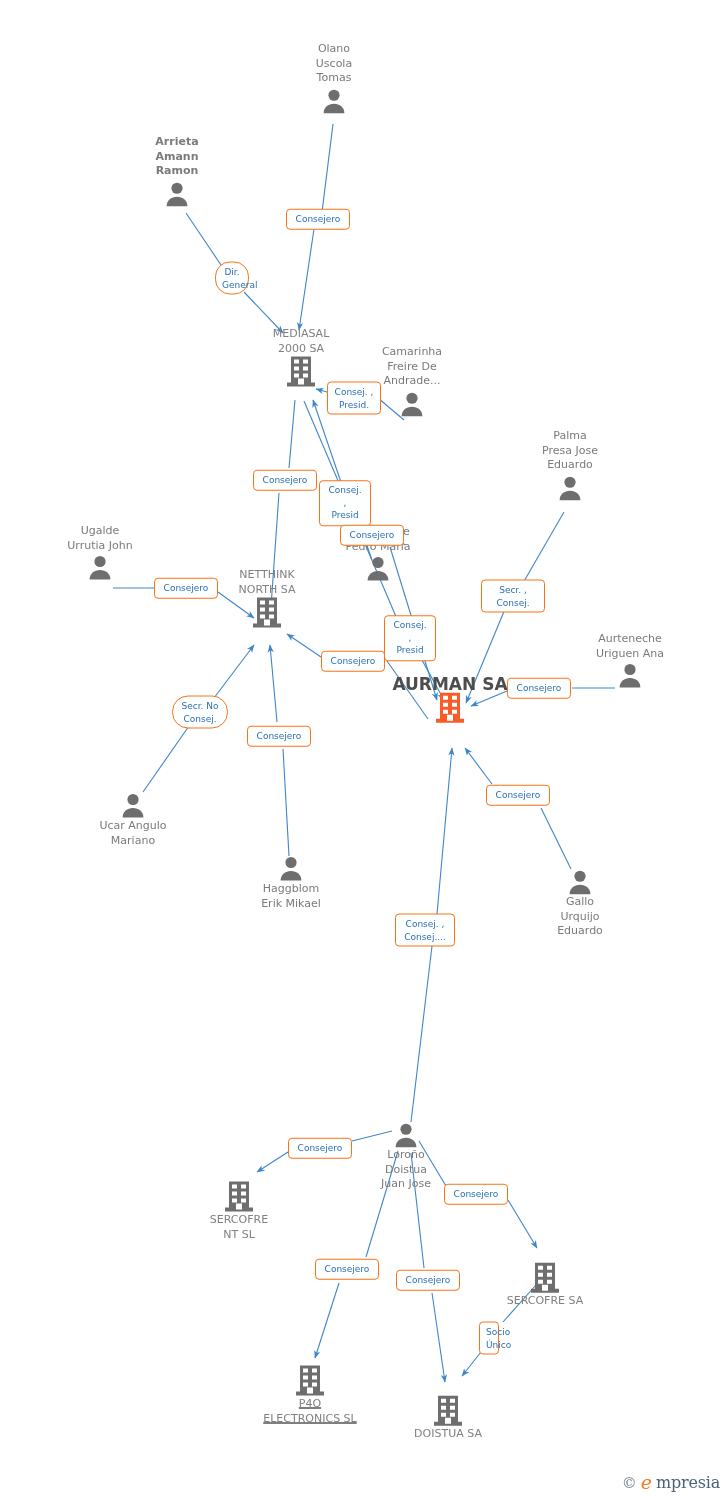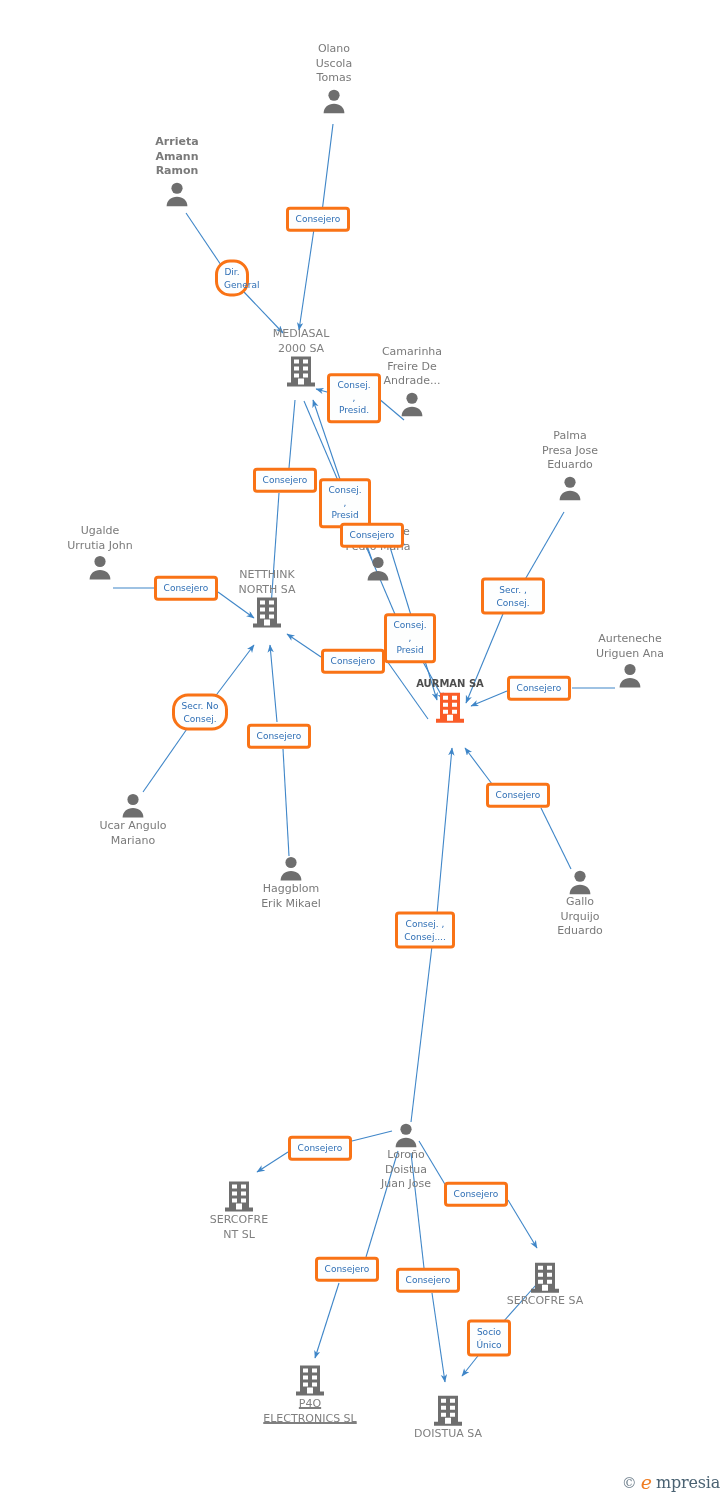--- a/index.html
+++ b/index.html
@@ -4,24 +4,24 @@
 <style>
   html,body{margin:0;padding:0;background:#ffffff;}
   body{font-family:"DejaVu Sans", sans-serif;}
   #canvas{position:relative;width:728px;height:1500px;background:#fff;overflow:hidden;}
   svg#edges{position:absolute;left:0;top:0;width:728px;height:1500px;}
 
   .node{position:absolute;transform:translate(-50%,-50%);text-align:center;width:120px;}
   .node .glyph{display:block;margin:0 auto;}
   .node .nlabel{display:block;font-size:11px;line-height:14.5px;color:#7a7a7a;white-space:pre-line;letter-spacing:0px;}
   .node.company .nlabel{color:#808080;}
-  .node.focus .nlabel{color:#4d4d4d;font-weight:bold;font-size:10px;}
+  .node.focus .nlabel{color:#4d4d4d;font-weight:bold;font-size:17px;}
 
   .lbl{position:absolute;transform:translate(-50%,-50%);
-       border:3px solid #f97316;border-radius:4px;background:#fdfefe;
+       border:1px solid #f97316;border-radius:4px;background:#fdfefe;
        color:#2f6fb5;font-size:9px;line-height:12.5px;text-align:center;
        padding:3px 6px;white-space:pre-line;box-sizing:border-box;
        box-shadow:0 0 0 0 rgba(0,0,0,0);}
 
   .wm{position:absolute;right:8px;bottom:8px;display:flex;align-items:center;gap:4px;}
   .wm .c{color:#6e7f8c;font-size:15px;font-family:"DejaVu Serif",serif;}
   .wm .e{color:#f07d22;font-size:19px;font-style:italic;font-family:"DejaVu Serif",serif;line-height:1;}
   .wm .rest{color:#4a6272;font-size:16px;font-family:"DejaVu Serif",serif;letter-spacing:-0.2px;}
 </style>
 </head>
@@ -346,21 +346,21 @@
   <div class="lbl" style="left:200px;top:712px;width:56px;border-radius:16px;">Secr.  No
 Consej.</div>
   <div class="lbl" style="left:279px;top:736px;width:64px;">Consejero</div>
   <div class="lbl" style="left:518px;top:795px;width:64px;">Consejero</div>
   <div class="lbl" style="left:425px;top:930px;width:60px;">Consej. ,
 Consej....</div>
   <div class="lbl" style="left:320px;top:1148px;width:64px;">Consejero</div>
   <div class="lbl" style="left:476px;top:1194px;width:64px;">Consejero</div>
   <div class="lbl" style="left:347px;top:1269px;width:64px;">Consejero</div>
   <div class="lbl" style="left:428px;top:1280px;width:64px;">Consejero</div>
-  <div class="lbl" style="left:489px;top:1338px;width:44px;">Socio
+  <div class="lbl" style="left:489px;top:1338px;width:20px;">Socio
 Único</div>
 
   <div class="wm">
     <span class="c">©</span>
     <span class="e">e</span>
     <span class="rest">mpresia</span>
   </div>
 
 </div>
 

